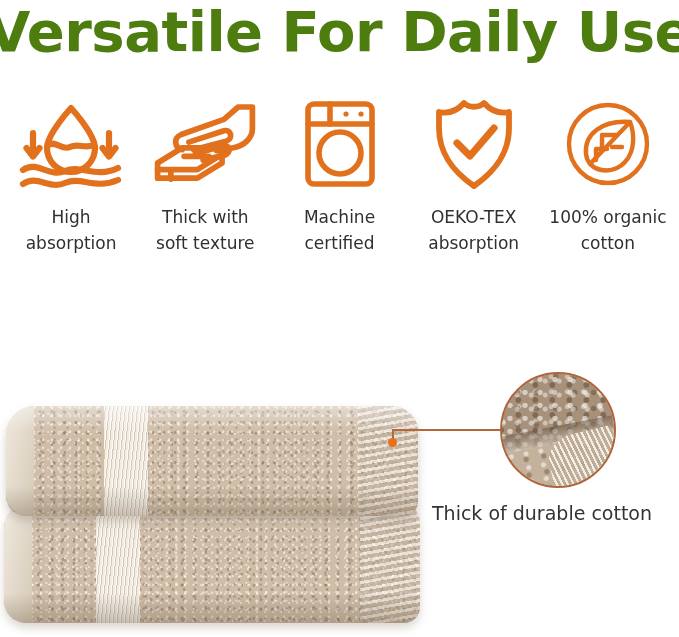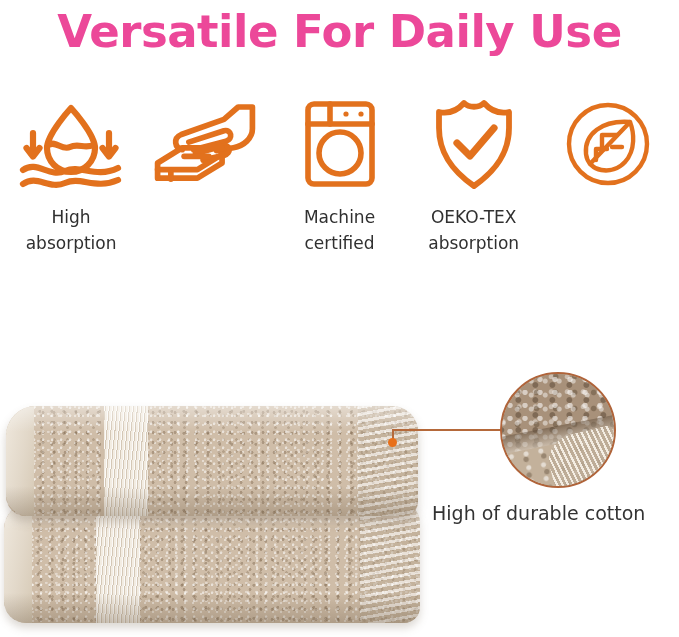--- a/index.html
+++ b/index.html
@@ -21,22 +21,22 @@
   
   .headline {
     position: absolute;
     top: 0;
     left: 0;
     width: 679px;
     height: 62px;
     display: flex;
     align-items: center;
     justify-content: center;
-    color: #ec4899;
-    font-size: 45px;
+    color: #4d7c0f;
+    font-size: 56px;
     font-weight: bold;
     letter-spacing: -0.5px;
     white-space: nowrap;
     font-family: "DejaVu Sans", "Liberation Sans", sans-serif;
   }
 
   
   .features {
     position: absolute;
     top: 96px;
@@ -288,20 +288,22 @@
                  C 108 40, 99 48, 88 50 L 70 53"></path>
         <path d="M41 44 L 78 32 C 86 30, 88 41, 80 43 L 46 52"></path>
         <path d="M48 56 L 77 48 C 85 46, 86 56, 78 58 L 56 63"></path>
 
         <path d="M8 66 L 34 50 L 76 50 L 76 57 L 50 73 L 8 73 Z"></path>
         <path d="M8 73 L 8 82 L 50 82 L 76 66 L 76 57"></path>
         <path d="M22 74 L 22 83"></path>
         <path d="M36 59 L 62 59"></path>
       </svg>
     </div>
+    <div class="feature-label">Thick with
+soft texture</div>
   </div>
 
   <div class="feature">
     <div class="feature-icon">
       <svg width="84" height="92" viewBox="0 0 84 92" fill="none" stroke="#E2711D" stroke-width="5.6" stroke-linecap="round" stroke-linejoin="round">
         <rect x="10" y="6" width="64" height="80" rx="6"></rect>
         <path d="M10 26 L 74 26"></path>
         <path d="M32 6 L 32 26"></path>
         <circle cx="48" cy="16" r="2.6" fill="#E2711D" stroke="none"></circle>
         <circle cx="63" cy="16" r="2.6" fill="#E2711D" stroke="none"></circle>
@@ -329,20 +331,22 @@
     <div class="feature-icon">
       <svg width="92" height="92" viewBox="0 0 92 92" fill="none" stroke="#E2711D" stroke-width="4.4" stroke-linecap="round" stroke-linejoin="round">
         <circle cx="46" cy="46" r="39"></circle>
         <path d="M68 24 C 40 22, 22 36, 24 56 C 26 74, 50 78, 63 64 C 74 52, 72 34, 68 24 Z"></path>
         <path d="M68 24 L 28 66"></path>
         <path d="M55 37 L 40 37 L 40 52"></path>
         <path d="M45 51 L 34 51 L 34 62"></path>
         <path d="M60 49 L 50 49"></path>
       </svg>
     </div>
+    <div class="feature-label">100% organic
+cotton</div>
   </div>
 
 </div>
 
 <div class="photo-area">
 
   <div class="towel terry" id="towel-bottom">
     <div class="towel-edge-left"></div>
     <div class="towel-band band" style="left:92px;"></div>
     <div class="towel-rolls"></div>
@@ -363,13 +367,13 @@
 <div class="callout-stub"></div>
 <div class="callout-dot"></div>
 
 <div class="magnifier">
   <div class="mag-terry"></div>
   <div class="mag-fold"></div>
   <div class="mag-lower"></div>
   <div class="mag-ribs"></div>
 </div>
 
-<div class="callout-caption">High of durable cotton</div>
+<div class="callout-caption">Thick of durable cotton</div>
 
 </body></html>

